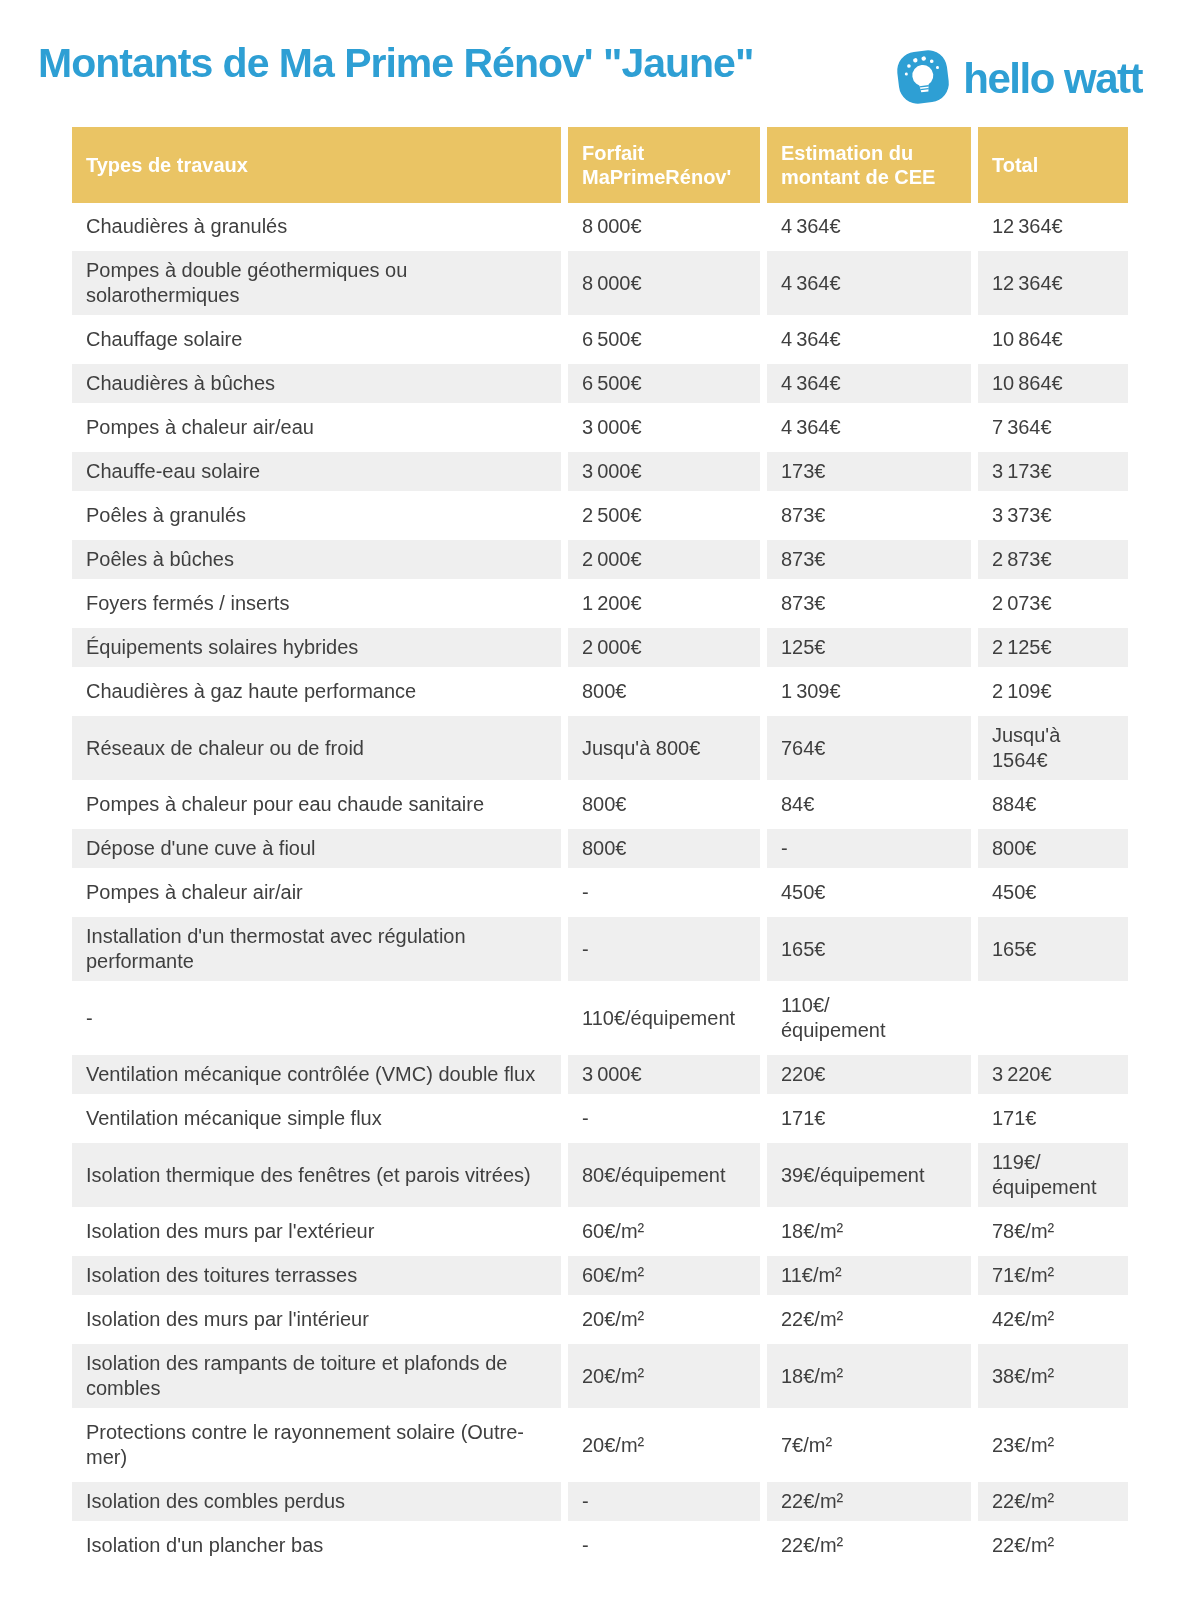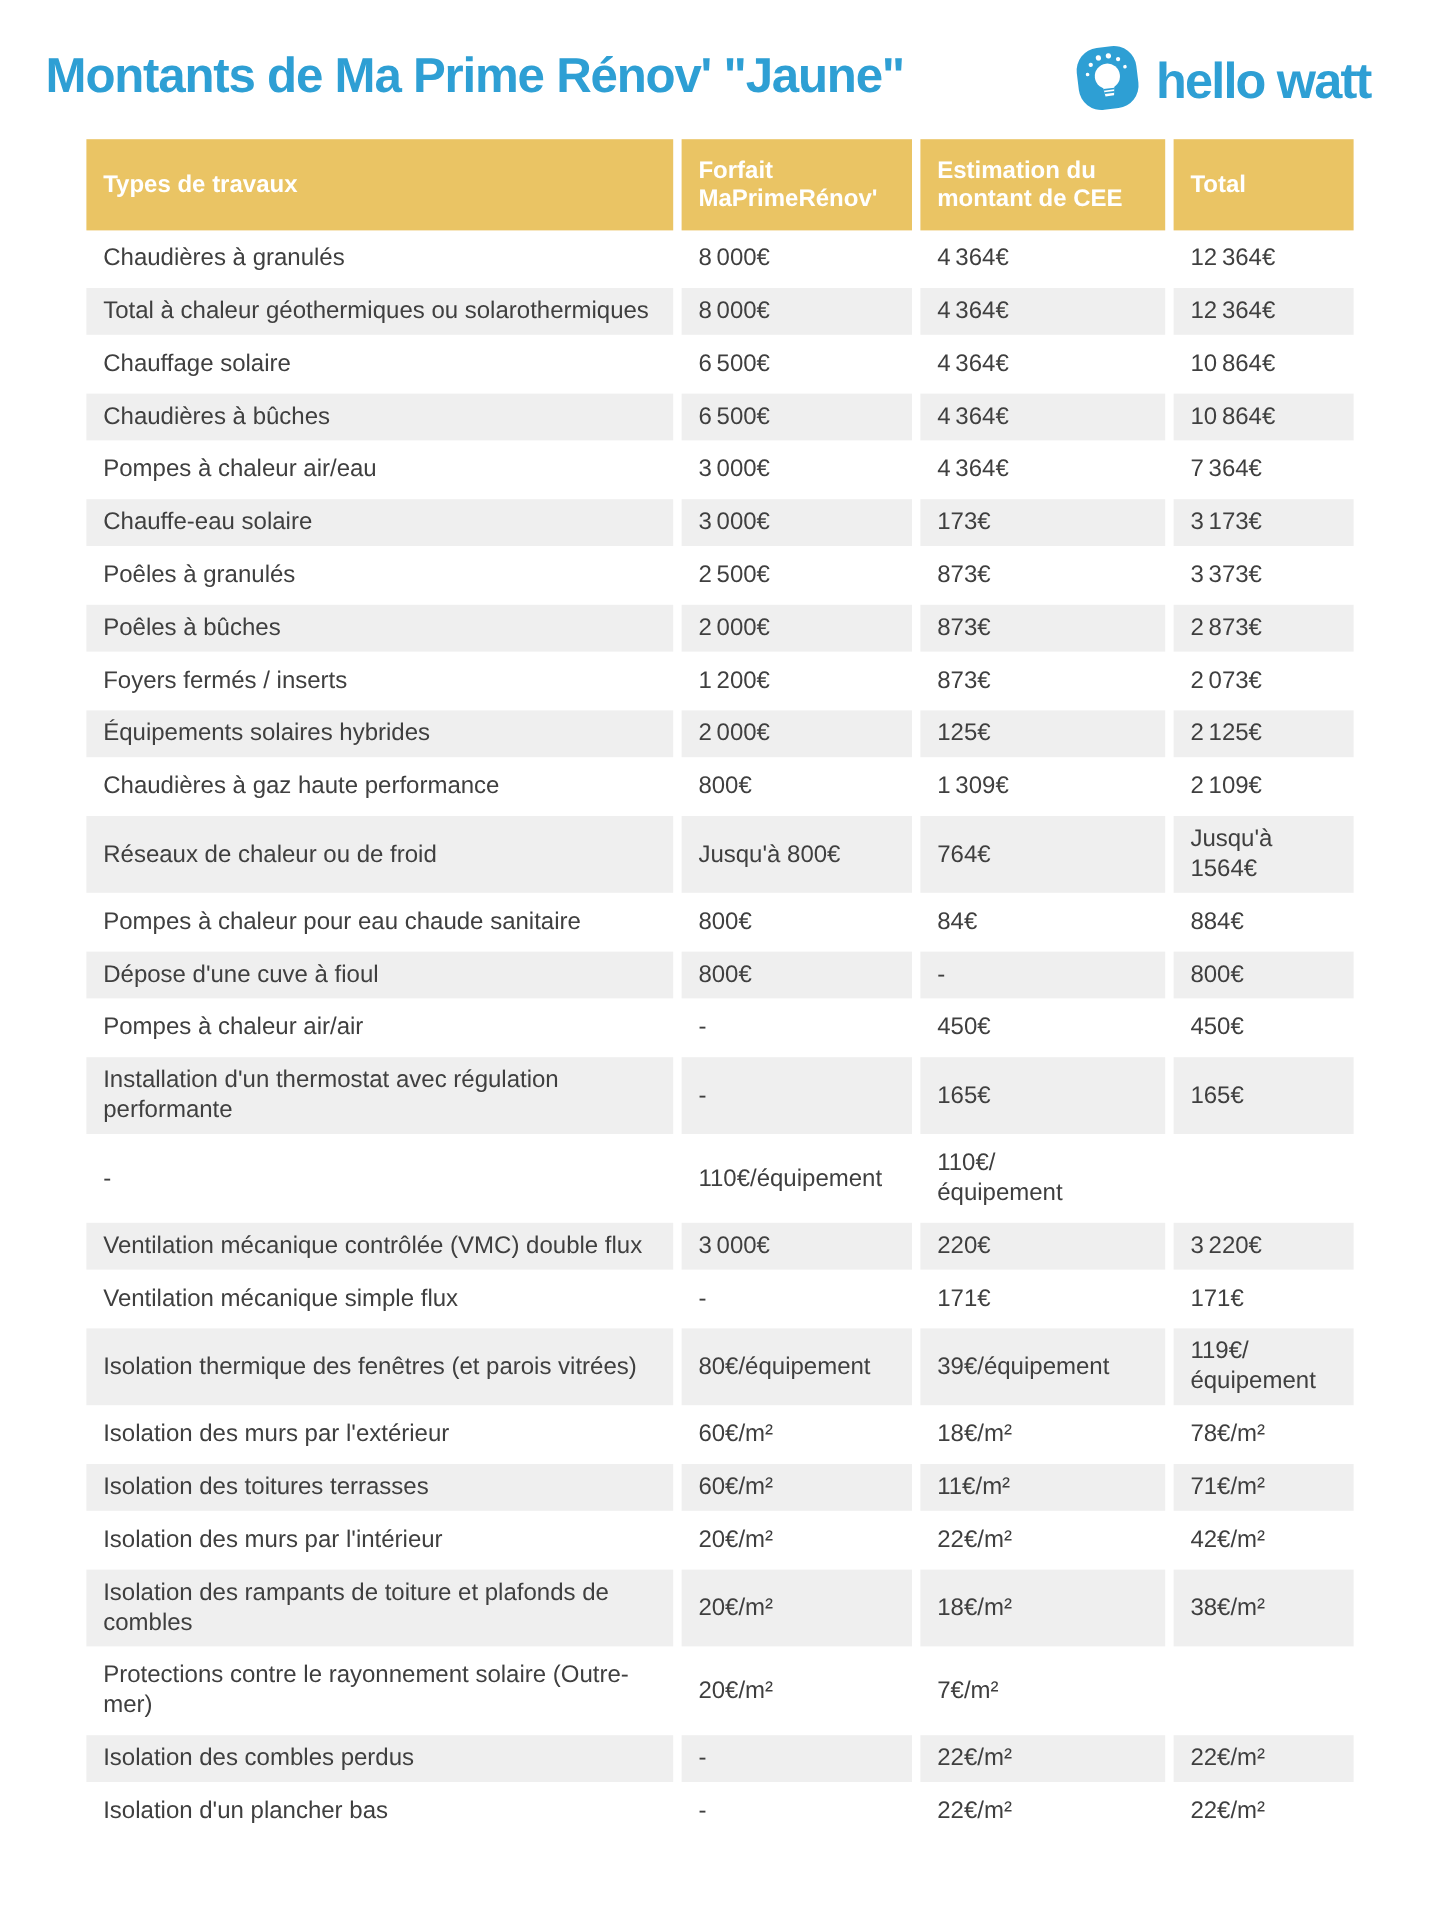--- a/index.html
+++ b/index.html
@@ -27,21 +27,21 @@
     font-size: 41px;
     font-weight: bold;
     letter-spacing: -1px;
     line-height: 1.15;
     margin: 4px 0 0 0;
   }
   .logo {
     display: flex;
     align-items: center;
     gap: 11px;
-    margin-top: 0px;
+    margin-top: 12px;
   }
   .logo-text {
     color: #2E9FD4;
     font-size: 42px;
     font-weight: 600;
     letter-spacing: -1.5px;
     white-space: nowrap;
   }
   .table-wrap {
     margin: 17px 72px 0 72px;
@@ -114,21 +114,21 @@
       <div class="t-cell">Total</div>
     </div>
     <div id="table-body">
         <div class="t-row row-white">
           <div class="t-cell">Chaudières à granulés</div>
           <div class="t-cell">8 000€</div>
           <div class="t-cell">4 364€</div>
           <div class="t-cell">12 364€</div>
         </div>
         <div class="t-row row-gray">
-          <div class="t-cell">Total à chaleur géothermiques ou solarothermiques</div>
+          <div class="t-cell">Pompes à double géothermiques ou solarothermiques</div>
           <div class="t-cell">8 000€</div>
           <div class="t-cell">4 364€</div>
           <div class="t-cell">12 364€</div>
         </div>
         <div class="t-row row-white">
           <div class="t-cell">Chauffage solaire</div>
           <div class="t-cell">6 500€</div>
           <div class="t-cell">4 364€</div>
           <div class="t-cell">10 864€</div>
         </div>
@@ -257,20 +257,21 @@
         <div class="t-row row-gray">
           <div class="t-cell">Isolation des rampants de toiture et plafonds de combles</div>
           <div class="t-cell">20€/m²</div>
           <div class="t-cell">18€/m²</div>
           <div class="t-cell">38€/m²</div>
         </div>
         <div class="t-row row-white">
           <div class="t-cell">Protections contre le rayonnement solaire (Outre-mer)</div>
           <div class="t-cell">20€/m²</div>
           <div class="t-cell">7€/m²</div>
+          <div class="t-cell">23€/m²</div>
         </div>
         <div class="t-row row-gray">
           <div class="t-cell">Isolation des combles perdus</div>
           <div class="t-cell">-</div>
           <div class="t-cell">22€/m²</div>
           <div class="t-cell">22€/m²</div>
         </div>
         <div class="t-row row-white">
           <div class="t-cell">Isolation d'un plancher bas</div>
           <div class="t-cell">-</div>

